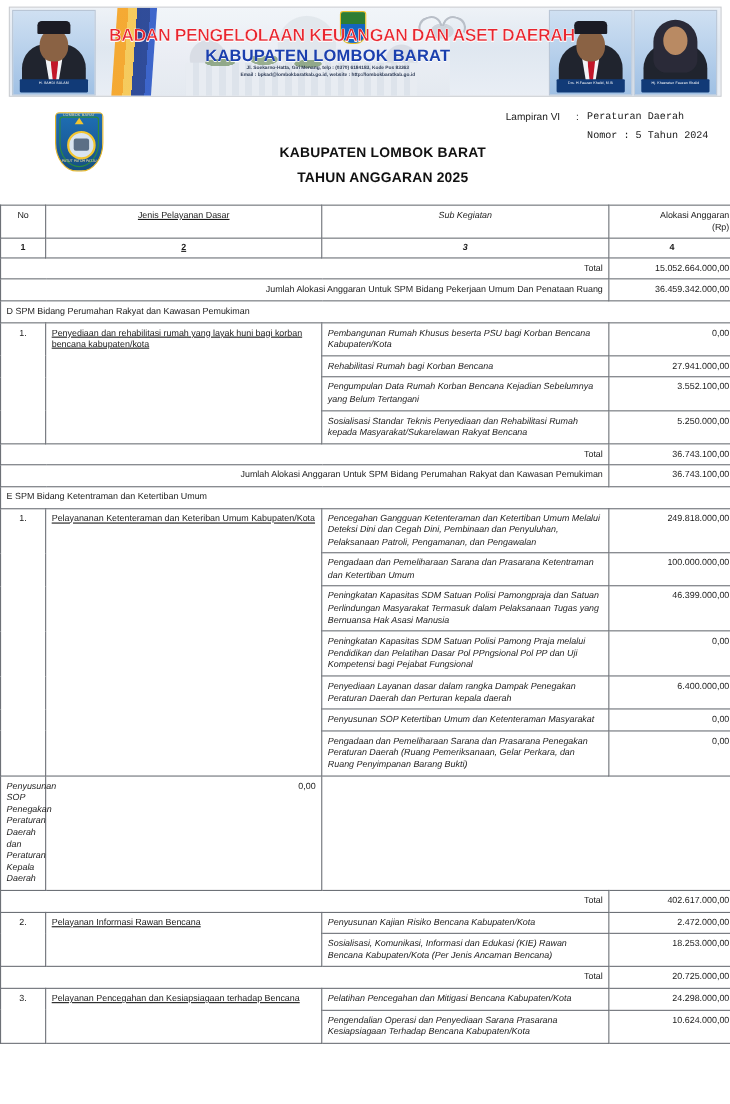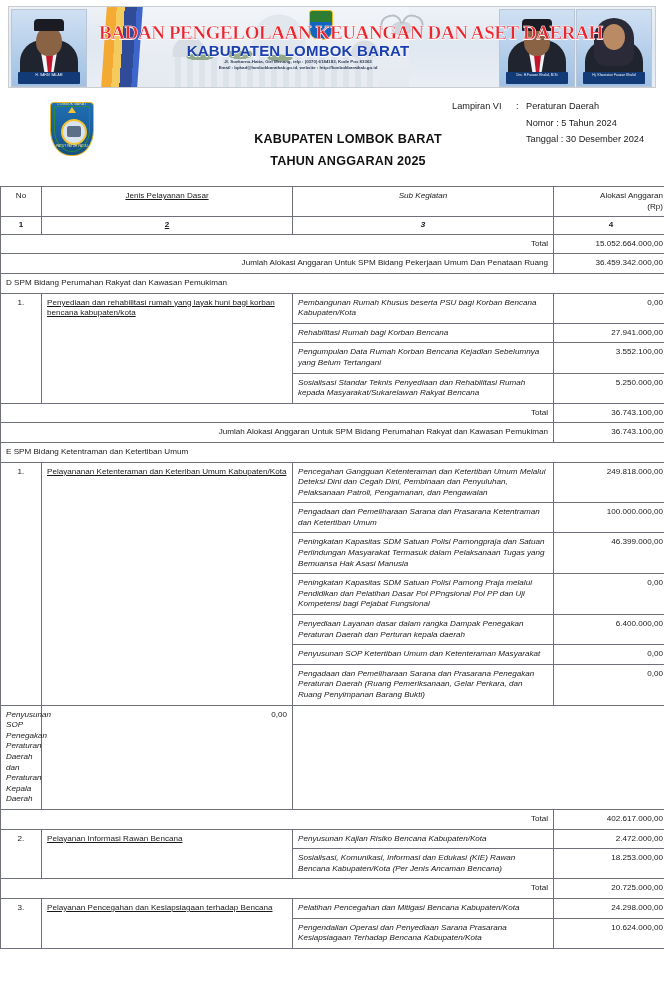--- a/index.html
+++ b/index.html
@@ -102,23 +102,23 @@
   .portrait .nameplate {
     position:absolute; left:6px; right:6px; bottom:2px; height:11px;
     background:#113a77; border-radius:1px;
     color:#fff; font-size:3.2px; line-height:5px; text-align:center;
     padding-top:1px; overflow:hidden; letter-spacing:.1px;
   }
   .banner-title-wrap {
     position:absolute; left: 90px; right: 158px; top: 16px; text-align:center;
   }
   .banner-t1 {
-    font-family: Liberation Serif, serif;
+    font-family: Liberation Sans, sans-serif;
     font-weight: 800;
-    font-size: 19px;
+    font-size: 16px;
     line-height: 19px;
     letter-spacing: -0.4px;
     color: #e8262f;
     -webkit-text-stroke: 0.4px #ffffff;
     text-shadow: 0 1px 0 rgba(255,255,255,.9);
     white-space: nowrap;
   }
   .banner-t2 {
     font-weight: 800;
     font-size: 15px;
@@ -201,21 +201,21 @@
   .lampiran {
     position: absolute;
     right: 20px; top: 10px;
     font-size: 9.2px;
     line-height: 16.5px;
     color: #1a1a1a;
   }
   .lampiran .row { display: flex; }
   .lampiran .lbl { width: 64px; text-align: left; }
   .lampiran .sep { width: 10px; }
-  .lampiran .val { white-space: nowrap; }
+  .lampiran .val { white-space: nowrap; font-family: Liberation Mono, monospace; }
 
   .titles {
     text-align: center;
     padding-top: 32px;
   }
   .titles div {
     font-weight: bold;
     font-size: 12.6px;
     line-height: 22px;
     letter-spacing: .2px;
@@ -323,25 +323,20 @@
   <div class="lampiran">
     <div class="row">
       <div class="lbl">Lampiran VI</div>
       <div class="sep">:</div>
       <div class="val">Peraturan Daerah</div>
     </div>
     <div class="row">
       <div class="lbl"></div>
         <div class="sep"></div>
       <div class="val">Nomor : 5 Tahun 2024</div>
-    </div>
-    <div class="row">
-      <div class="lbl"></div>
-        <div class="sep"></div>
-      <div class="val">Tanggal : 30 Desember 2024</div>
     </div>
   </div>
 
   <div class="titles">
     <div>KABUPATEN LOMBOK BARAT</div>
     <div>TAHUN ANGGARAN 2025</div>
   </div>
 </div>
 
 <table class="spm">

